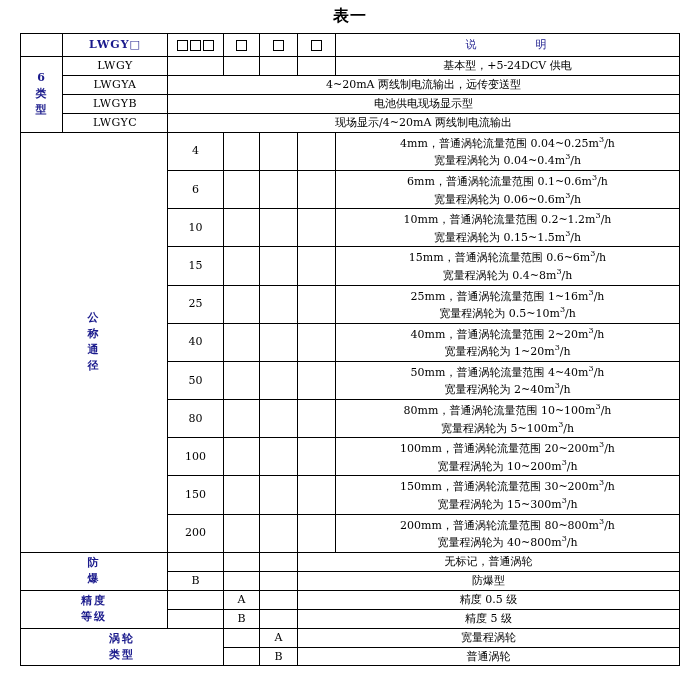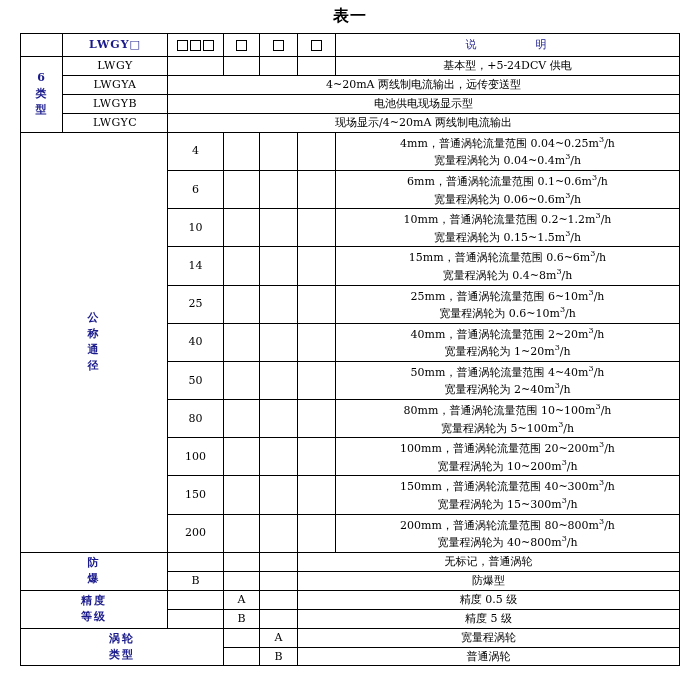--- a/index.html
+++ b/index.html
@@ -198,37 +198,37 @@
         <td class="dn-val">10</td>
         <td></td>
         <td></td>
         <td></td>
         <td class="two-line">
           <div><span>10mm，普通涡轮流量范围 0.2~1.2m</span><sup>3</sup><span>/h</span></div>
           <div><span>宽量程涡轮为 0.15~1.5m</span><sup>3</sup><span>/h</span></div>
         </td>
       </tr>
       <tr>
-        <td class="dn-val">14</td>
+        <td class="dn-val">15</td>
         <td></td>
         <td></td>
         <td></td>
         <td class="two-line">
           <div><span>15mm，普通涡轮流量范围 0.6~6m</span><sup>3</sup><span>/h</span></div>
           <div><span>宽量程涡轮为 0.4~8m</span><sup>3</sup><span>/h</span></div>
         </td>
       </tr>
       <tr>
         <td class="dn-val">25</td>
         <td></td>
         <td></td>
         <td></td>
         <td class="two-line">
-          <div><span>25mm，普通涡轮流量范围 6~10m</span><sup>3</sup><span>/h</span></div>
-          <div><span>宽量程涡轮为 0.6~10m</span><sup>3</sup><span>/h</span></div>
+          <div><span>25mm，普通涡轮流量范围 1~16m</span><sup>3</sup><span>/h</span></div>
+          <div><span>宽量程涡轮为 0.5~10m</span><sup>3</sup><span>/h</span></div>
         </td>
       </tr>
       <tr>
         <td class="dn-val">40</td>
         <td></td>
         <td></td>
         <td></td>
         <td class="two-line">
           <div><span>40mm，普通涡轮流量范围 2~20m</span><sup>3</sup><span>/h</span></div>
           <div><span>宽量程涡轮为 1~20m</span><sup>3</sup><span>/h</span></div>
@@ -263,21 +263,21 @@
           <div><span>100mm，普通涡轮流量范围 20~200m</span><sup>3</sup><span>/h</span></div>
           <div><span>宽量程涡轮为 10~200m</span><sup>3</sup><span>/h</span></div>
         </td>
       </tr>
       <tr>
         <td class="dn-val">150</td>
         <td></td>
         <td></td>
         <td></td>
         <td class="two-line">
-          <div><span>150mm，普通涡轮流量范围 40~300m</span><sup>3</sup><span>/h</span></div>
+          <div><span>150mm，普通涡轮流量范围 30~200m</span><sup>3</sup><span>/h</span></div>
           <div><span>宽量程涡轮为 15~300m</span><sup>3</sup><span>/h</span></div>
         </td>
       </tr>
       <tr>
         <td class="dn-val">200</td>
         <td></td>
         <td></td>
         <td></td>
         <td class="two-line">
           <div><span>200mm，普通涡轮流量范围 80~800m</span><sup>3</sup><span>/h</span></div>

